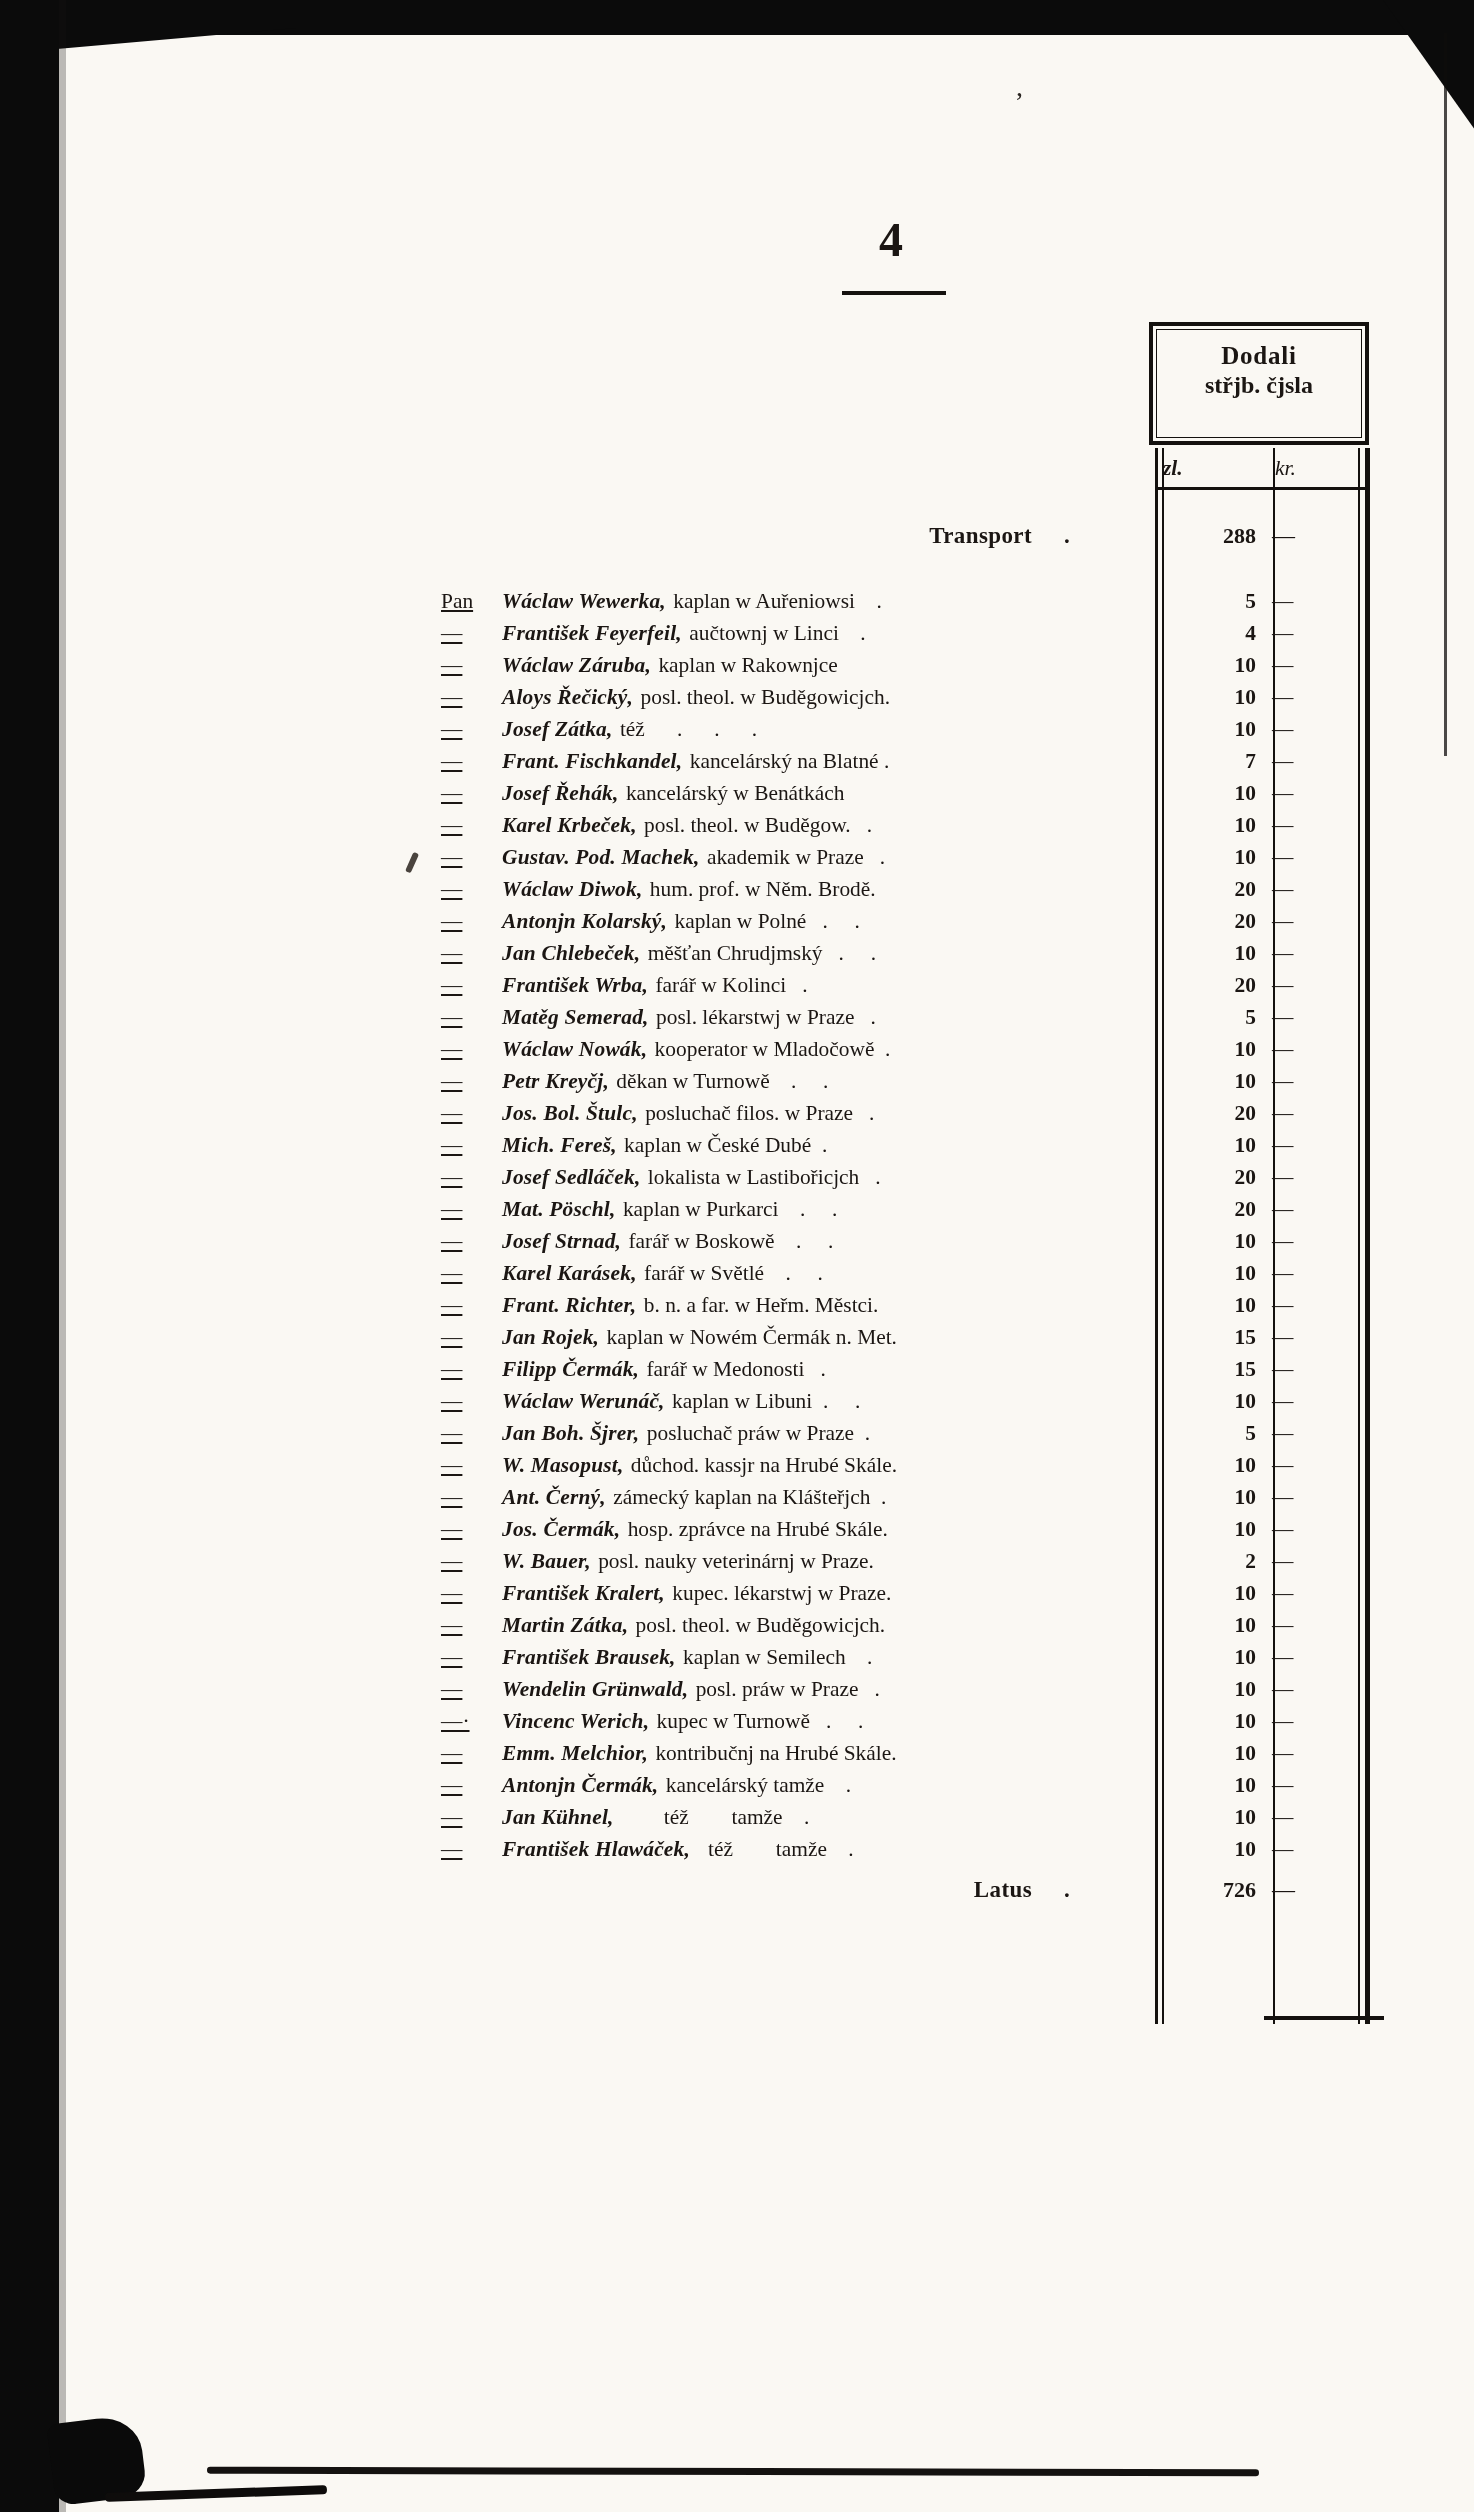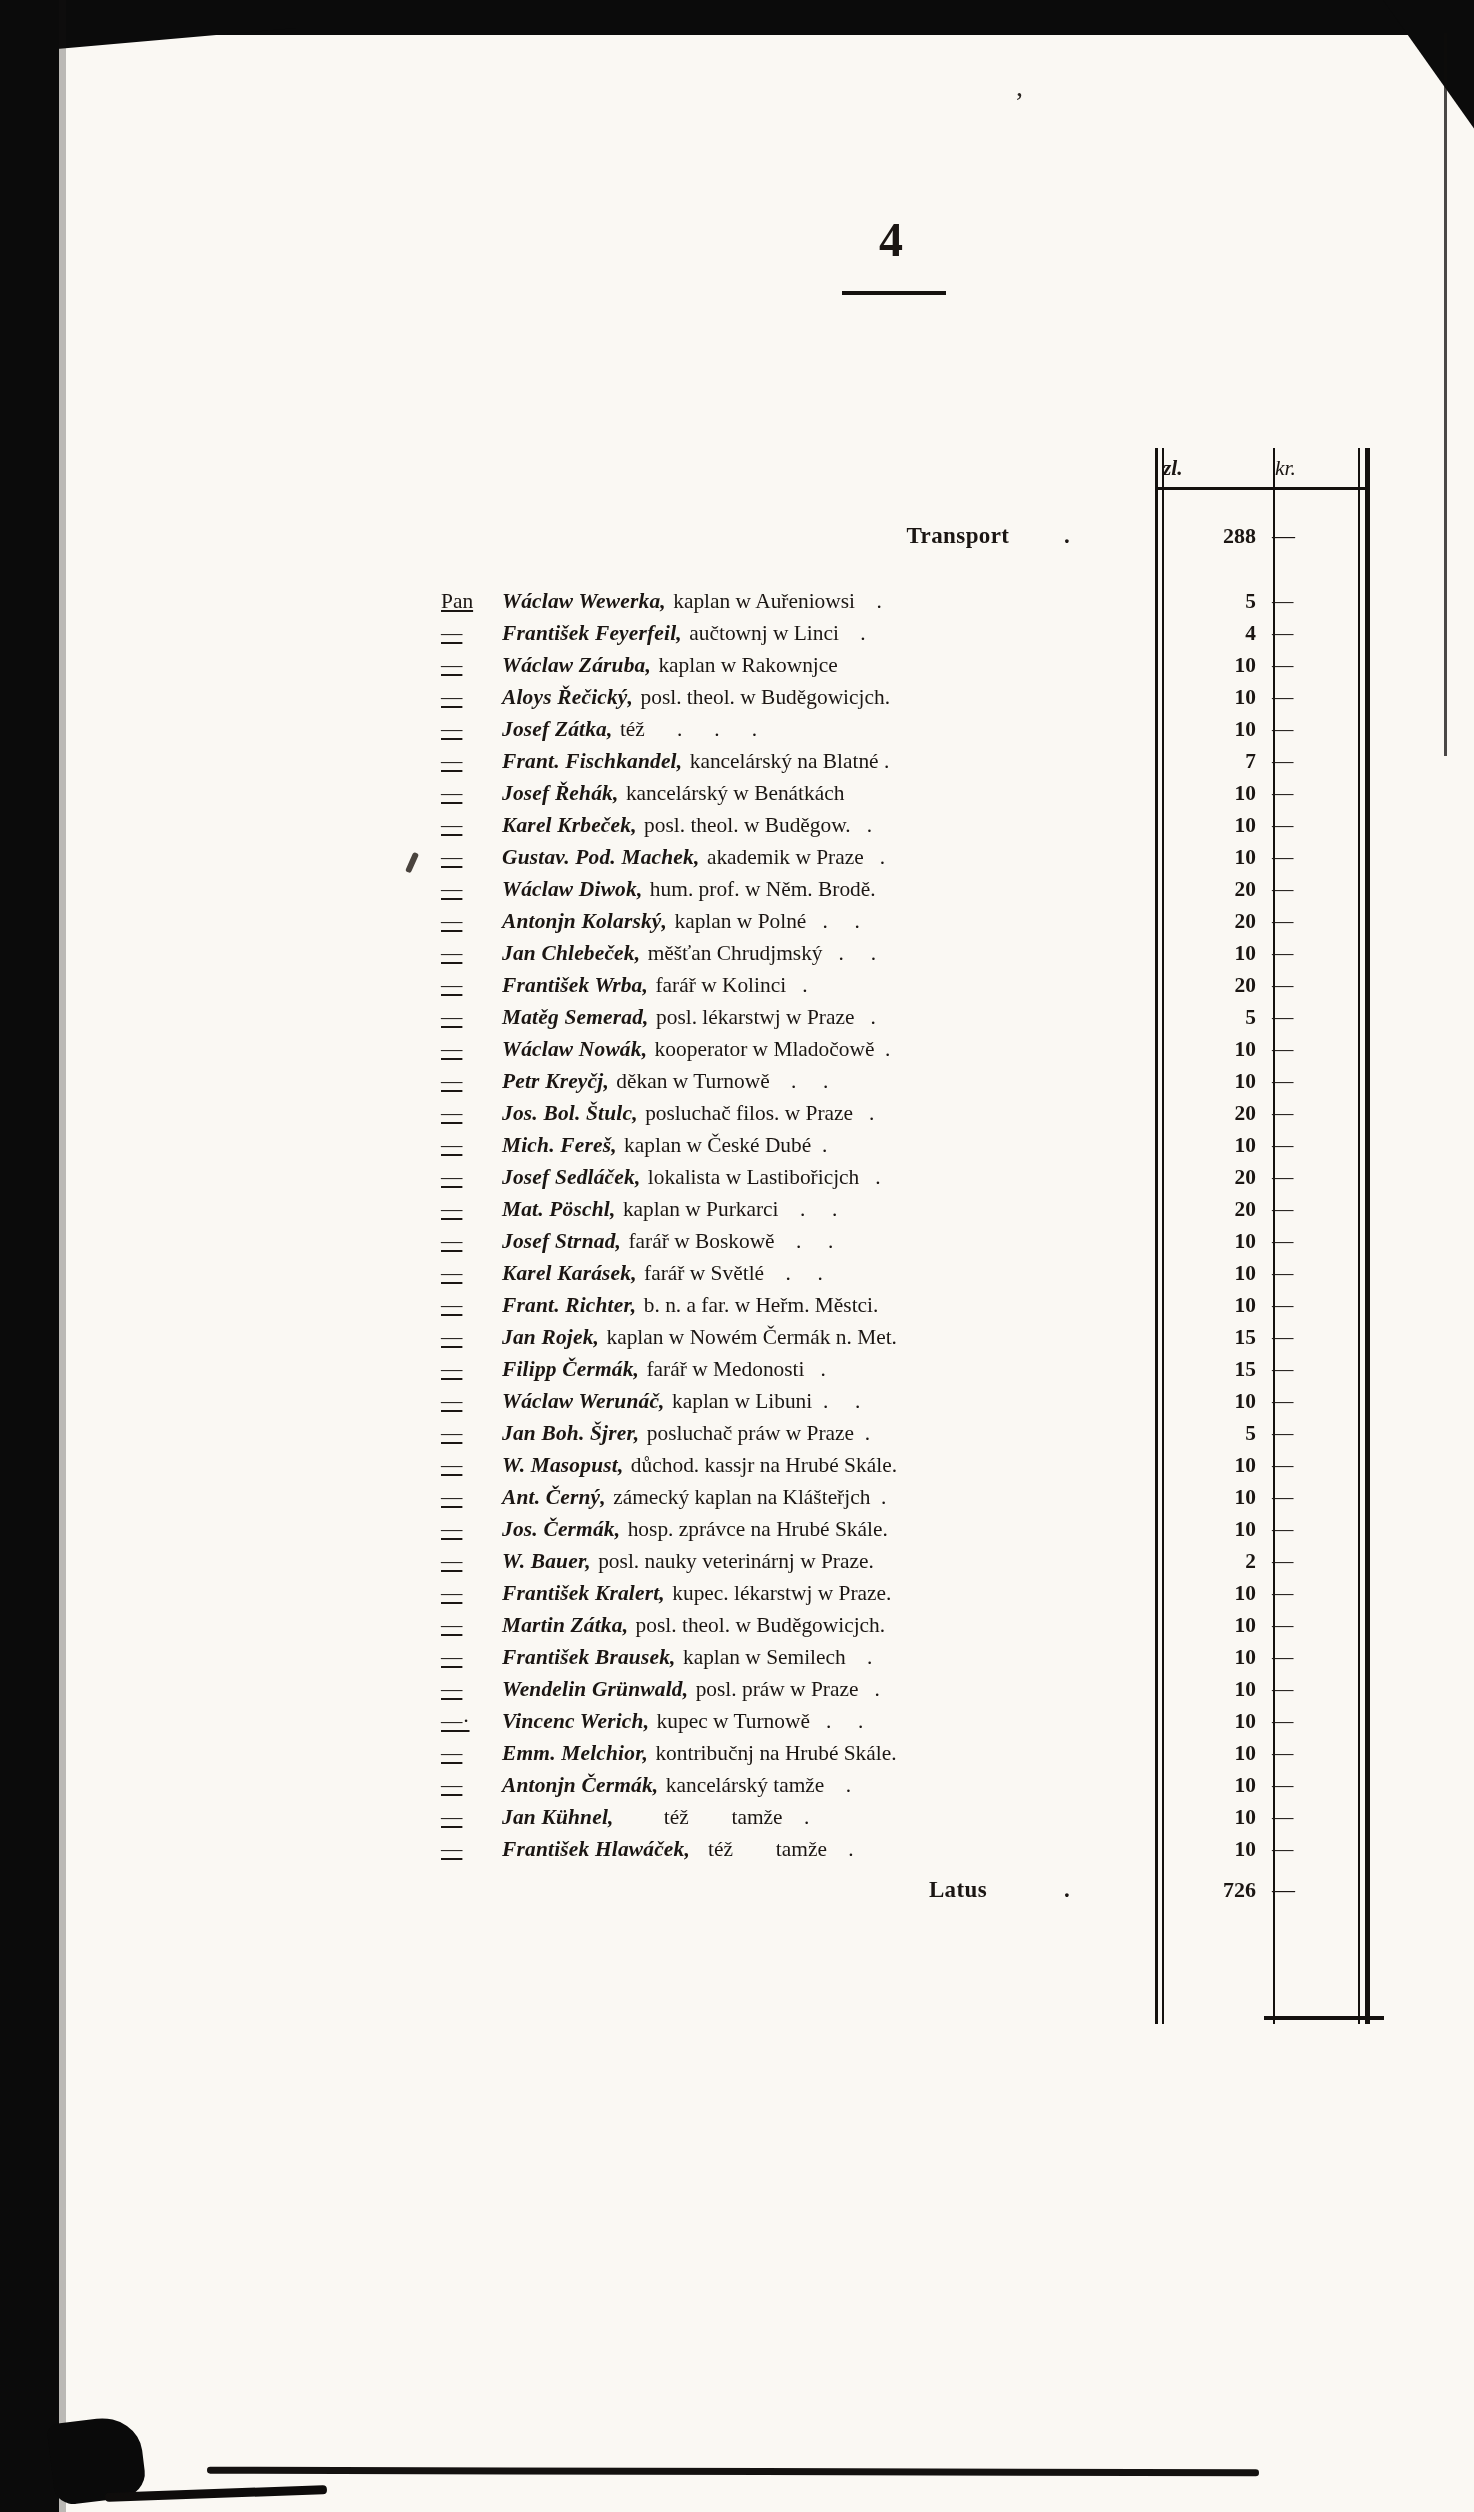--- a/index.html
+++ b/index.html
@@ -60,21 +60,21 @@
   .prefix{ display:inline-block; width:61px; white-space:pre;text-decoration:underline; }
   .name  { font-weight:700; font-style:italic; margin-right:7.4px; letter-spacing:0.2px;margin-top:36px; }
   .desc  { white-space:pre; }
   .zl    { position:absolute; left:1167px; width:89px; text-align:right; font-weight:700; font-style:normal; }
   .kr    { position:absolute; left:1272px; width:92px; text-align:left; font-weight:400; }
 
   
   .sumrow   { position:absolute; left:0; width:100%; height:35px; line-height:35px; font-size:23px; }
   .transport{ top:518px; }
   .latus    { top:1872px;padding-left:34px; }
-  .sumlabel { position:absolute; left:884px; width:148px; text-align:center; font-weight:700; letter-spacing:0.4px; }
+  .sumlabel { position:absolute; left:884px; width:148px; text-align:right; font-weight:700; letter-spacing:0.4px; }
   .sumdot   { position:absolute; left:1064px; font-weight:700; }
   .sumrow .zl { font-size:22px; }
 </style>
 </head>
 <body>
 
 <div class="page">
 
   <div class="edge-top"></div>
   <div class="edge-top-wedge"></div>
@@ -84,20 +84,26 @@
   <div class="right-line"></div>
   <div class="blob-bl"></div>
   <div class="streak1"></div>
   <div class="streak2"></div>
   <div class="speck" style="left:409px; top:852px;"></div>
 
   <div class="pagenum">4</div>
   <div class="pagenum-rule"></div>
   <div class="stray-comma">,</div>
 
+  <div class="hbox">
+    <div class="hbox-inner">
+      <div class="hbox-line1">Dodali</div>
+      <div class="hbox-line2">střjb. čjsla</div>
+    </div>
+  </div>
 
   <div class="colhead colhead-zl">zl.</div>
   <div class="colhead colhead-kr">kr.</div>
 
   <div class="vline v-l1"></div>
   <div class="vline v-l2"></div>
   <div class="vline v-m"></div>
   <div class="vline v-r1"></div>
   <div class="vline v-r2"></div>
   <div class="hline h-colhead"></div>

